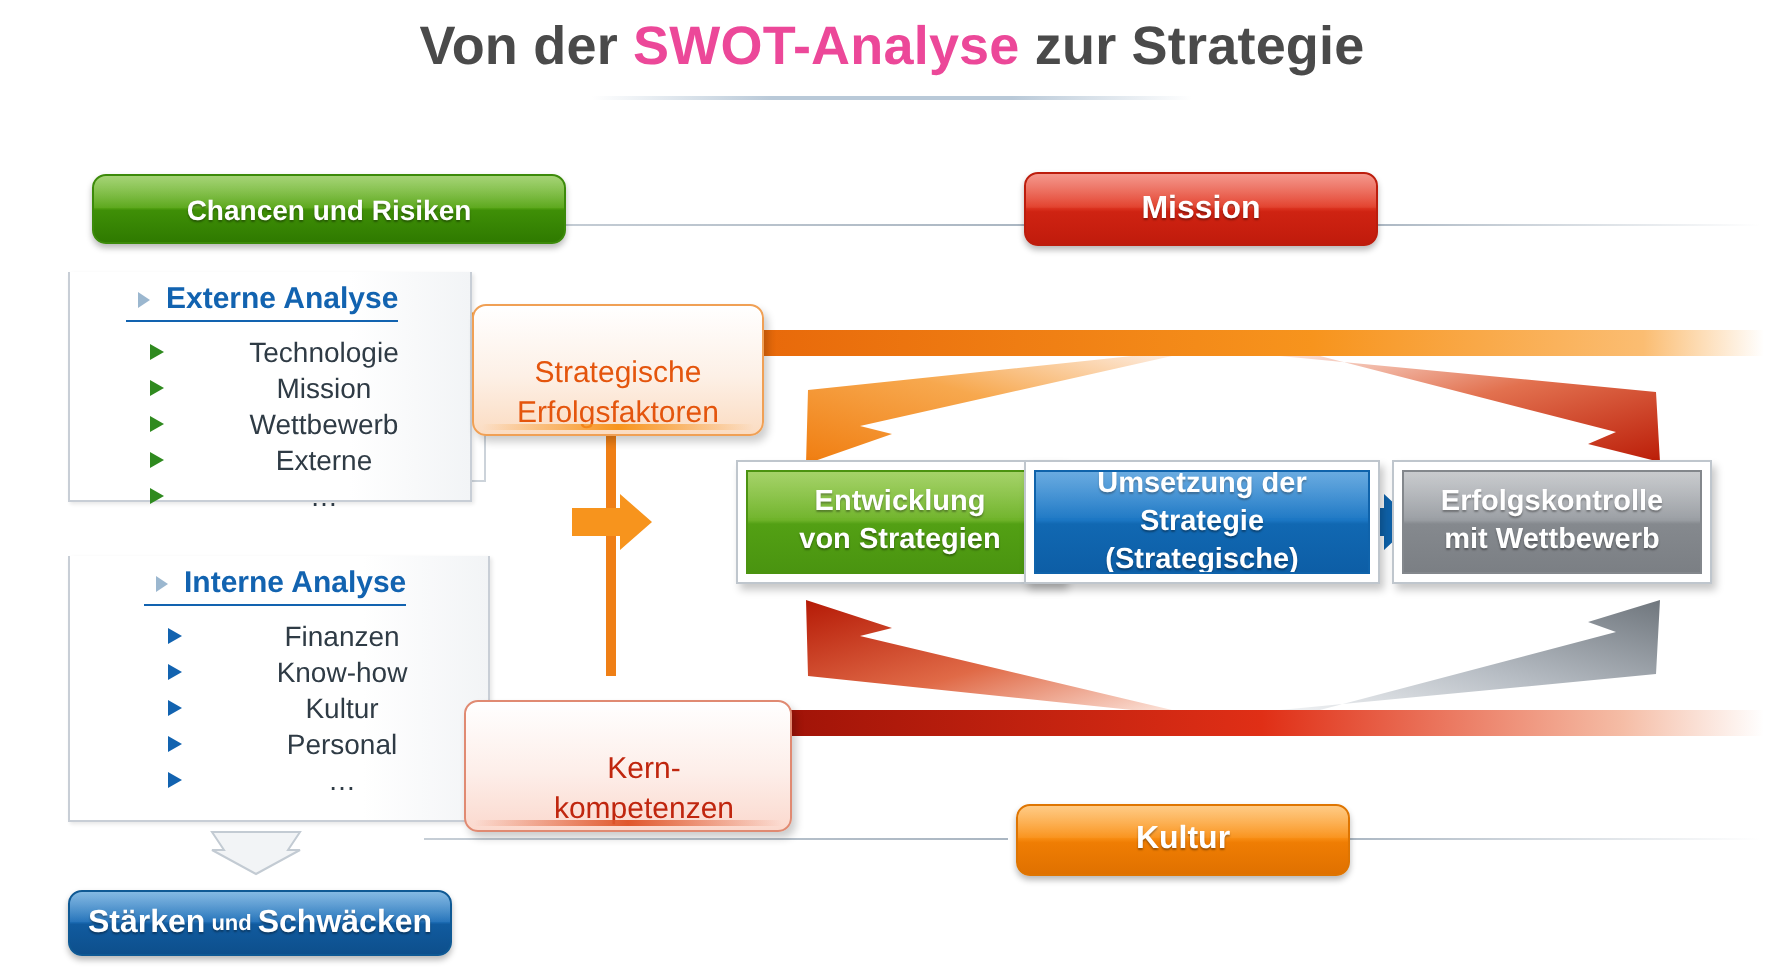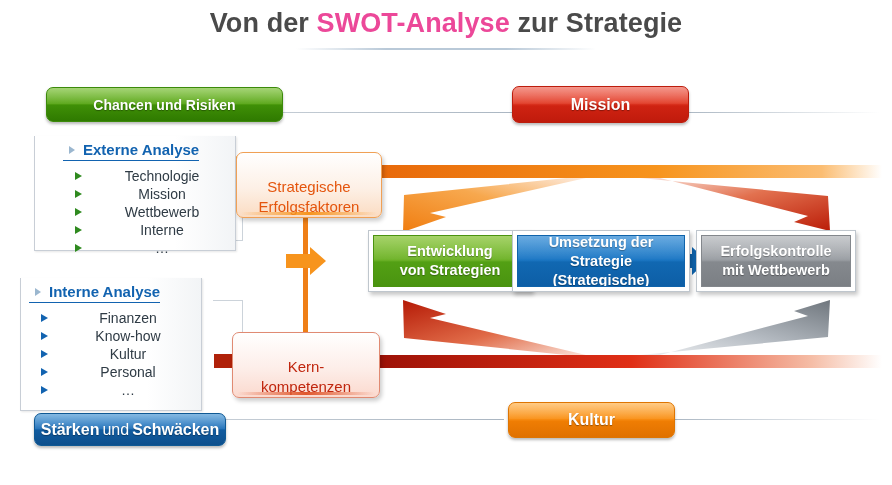--- a/index.html
+++ b/index.html
@@ -63,27 +63,27 @@
     pointer-events:none;
   }
   .banner-green{
     left:46px;top:87px;width:235px;height:33px;
     font-size:14px;
     background:linear-gradient(to bottom,#7ec13a 0%,#57a515 48%,#3f8f07 52%,#2f7a00 100%);
     border:1px solid #3c8a0a;
     text-shadow:0 1px 1px rgba(0,0,0,.35);
   }
   .banner-blue{
-    left:34px;top:413px;width:190px;height:31px;
+    left:34px;top:445px;width:190px;height:31px;
     font-size:16px;
     background:linear-gradient(to bottom,#4f9ad6 0%,#1e6fb8 48%,#115b9f 52%,#0d4f8c 100%);
     border:1px solid #0f5994;
     text-shadow:0 1px 1px rgba(0,0,0,.35);
   }
-  .banner-blue .small{font-size:16px;font-weight:normal;margin:0 3px;}
+  .banner-blue .small{font-size:11px;font-weight:bold;margin:0 3px;}
   .banner-red{
     left:512px;top:86px;width:175px;height:35px;
     font-size:16px;
     background:linear-gradient(to bottom,#f06a5a 0%,#e23c27 46%,#cf2312 54%,#c01b0c 100%);
     border:1px solid #bc1d0d;
     text-shadow:0 1px 1px rgba(0,0,0,.35);
     align-items:center;
   }
   .banner-orange{
     left:508px;top:402px;width:165px;height:34px;
@@ -95,21 +95,21 @@
 
   
   .panel{
     position:absolute;
     background:linear-gradient(to right,#ffffff 70%,#f2f4f6 100%);
     border:1px solid #c8ced6;
     border-top:none;
     box-shadow:1px 1px 2px rgba(0,0,0,.10);
   }
   .panel-ext{left:34px;top:136px;width:180px;height:114px;padding-left:20px;}
-  .panel-int{left:20px;top:278px;width:180px;height:132px;}
+  .panel-int{left:34px;top:278px;width:180px;height:132px;padding-left:29px;}
 
   .panel-head{
     font-size:15px;font-weight:bold;color:#1263b0;
     padding:5px 0 2px 20px;
     position:relative;
     display:inline-block;
     border-bottom:1px solid #1263b0;
     margin-left:8px;
   }
   .panel-head .tri{
@@ -166,25 +166,26 @@
     border:1px solid #f0a055;
     color:#e4550d;
     font-size:15px;
   }
   .softbox-orange::after{
     content:"";position:absolute;left:4px;right:4px;bottom:2px;height:3px;
     background:linear-gradient(to right,rgba(247,148,29,0),#f7941d,rgba(247,148,29,0));
     border-radius:2px;
   }
   .softbox-red{
-    left:232px;top:316px;width:146px;height:64px;
+    left:232px;top:334px;width:146px;height:64px;
     background:linear-gradient(to bottom,#ffffff 0%,#fdeee9 55%,#fbd9ce 100%);
     border:1px solid #e08a72;
     color:#c0260e;
     font-size:15px;
+    padding-left:16px;
   }
   .softbox-red::after{
     content:"";position:absolute;left:4px;right:4px;bottom:2px;height:3px;
     background:linear-gradient(to right,rgba(224,87,44,0),#e0572c,rgba(224,87,44,0));
     border-radius:2px;
   }
 
   
   .pbox{
     position:absolute;
@@ -311,21 +312,21 @@
 
   <div class="panel panel-ext">
     <div class="panel-head">
       <span class="tri"></span>
       <span>Externe Analyse</span>
     </div>
     <ul>
       <li><span class="tri"></span><span>Technologie</span></li>
       <li><span class="tri"></span><span>Mission</span></li>
       <li><span class="tri"></span><span>Wettbewerb</span></li>
-      <li><span class="tri"></span><span>Interne</span></li>
+      <li><span class="tri"></span><span>Externe</span></li>
       <li><span class="tri"></span><span>…</span></li>
     </ul>
   </div>
 
   <div class="panel panel-int">
     <div class="panel-head">
       <span class="tri"></span>
       <span>Interne Analyse</span>
     </div>
     <ul>

